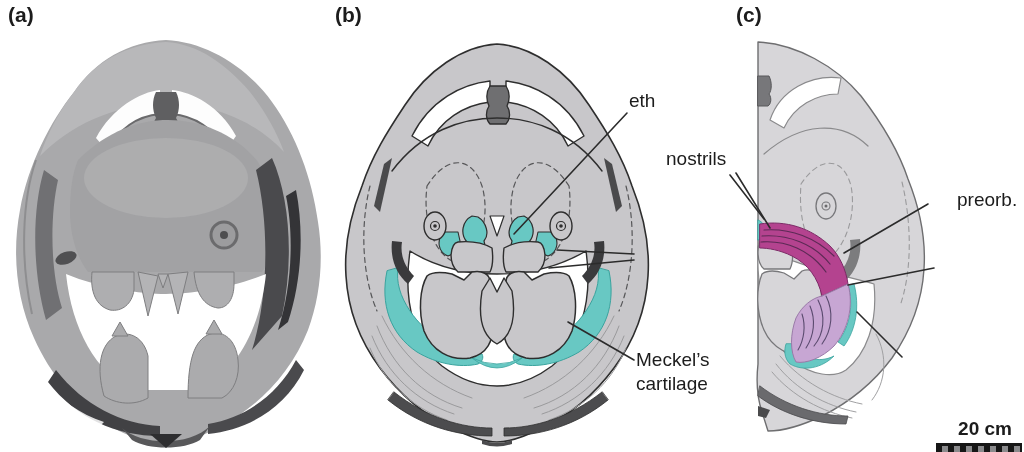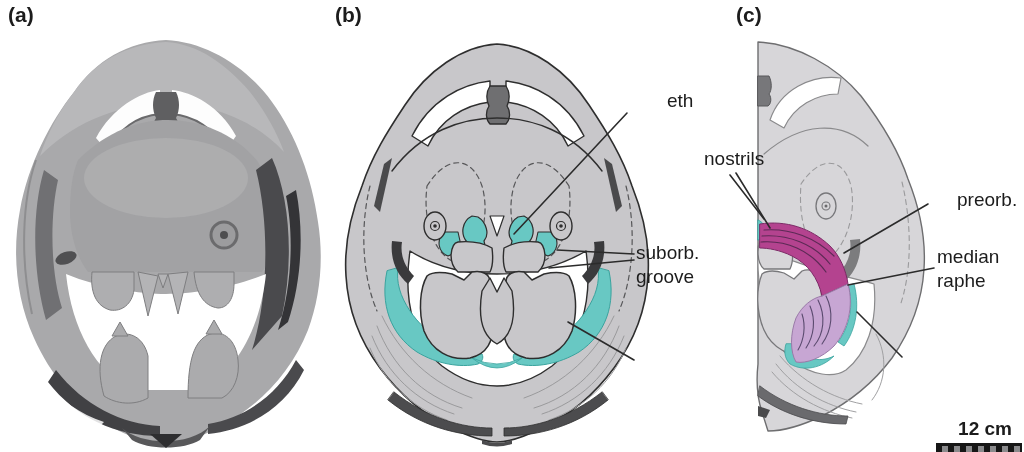--- a/index.html
+++ b/index.html
@@ -170,38 +170,36 @@
         <path d="M20,330 C40,356 70,372 100,378"></path>
         <path d="M16,338 C36,362 66,378 96,384"></path>
         <path d="M24,322 C46,348 76,364 106,370"></path>
         <path d="M120,300 C132,322 130,348 116,366"></path>
       </g>
       <path d="M4,352 C30,372 62,382 92,382 L90,390 C58,390 26,380 2,362 Z" fill="#6a6a6d" stroke="#4a4a4c" stroke-width="0.8"></path>
       <path d="M2,372 L14,376 L10,384 L2,382 Z" fill="#4a4a4c"></path>
     </g>
   </svg>
 
-  <div class="anno" style="left:667px;top:89px;">eth</div>
-  <div class="anno" style="left:636px;top:241px;">suborb.
-groove</div>
-  <div class="anno" style="left:666px;top:147px;margin-left:38px;">nostrils</div>
+  <div class="anno" style="left:629px;top:89px;">eth</div>
+  <div class="anno" style="left:636px;top:348px;">Meckel’s
+cartilage</div>
+  <div class="anno" style="left:666px;top:147px;">nostrils</div>
   <div class="anno" style="left:931px;top:188px;margin-left:26px;">preorb.</div>
-  <div class="anno" style="left:937px;top:245px;">median
-raphe</div>
 
   <svg id="leaders" width="1024" height="452" viewBox="0 0 1024 452">
     <g stroke="#2b2b2b" stroke-width="1.6" fill="none" stroke-linecap="round">
       <path d="M627,113 L514,234"></path>
       <path d="M730,175 L764,219"></path>
       <path d="M736,173 L770,228"></path>
       <path d="M634,254 L557,250"></path>
       <path d="M634,260 L549,268"></path>
       <path d="M634,360 L568,322"></path>
       <path d="M928,204 L844,253"></path>
       <path d="M934,268 L848,285"></path>
       <path d="M902,357 L857,312"></path>
     </g>
   </svg>
 
-  <div class="anno bold" style="left:948px;top:417px;width:74px;text-align:center;">12 cm</div>
+  <div class="anno bold" style="left:948px;top:417px;width:74px;text-align:center;">20 cm</div>
   <div id="scalebar"></div>
 
 </div>
 
 </body></html>

